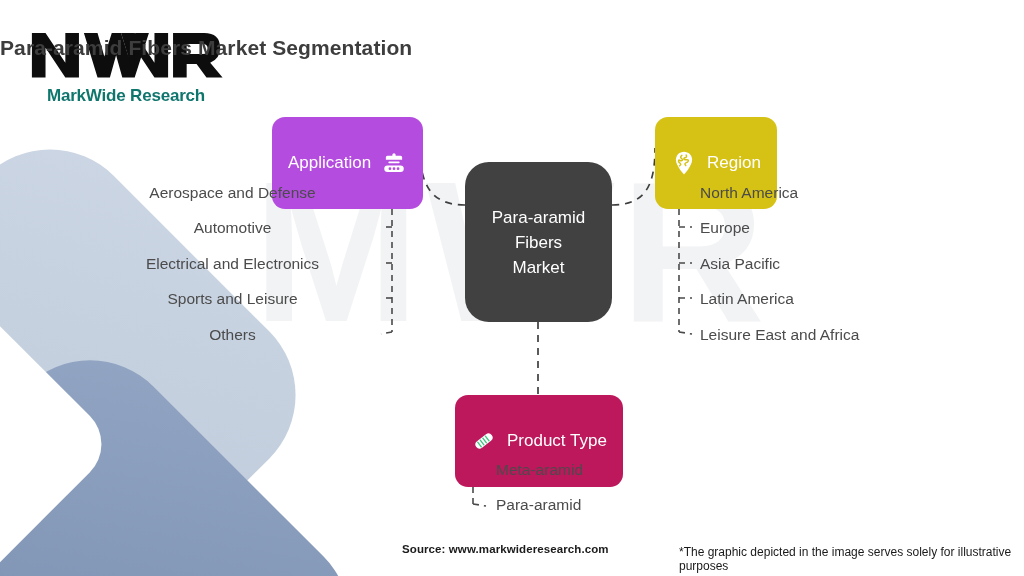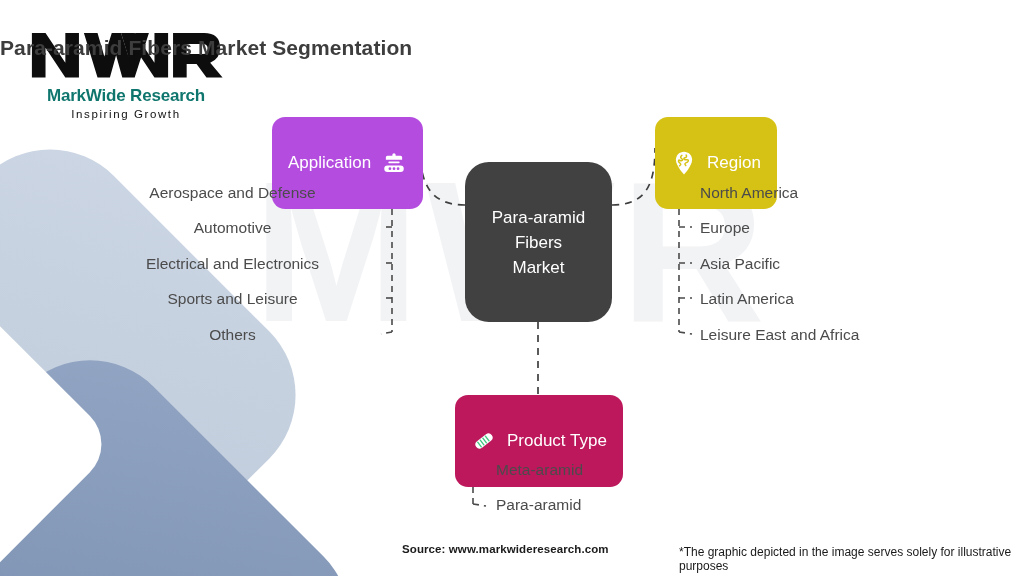--- a/index.html
+++ b/index.html
@@ -109,21 +109,20 @@
   <svg class="logo-mark" viewBox="0 0 320 84" width="200" height="52">
     <g fill="#0d0d0d">
       <path d="M8 80 L8 8 L30 8 L62 56 L62 8 L84 8 L84 80 L62 80 L30 32 L30 80 Z"></path>
       <path d="M92 8 L114 8 L125 46 L137 8 L152 8 L164 46 L175 8 L197 8 L174 80 L154 80 L144 44 L134 80 L114 80 Z"></path>
       <path d="M152 8 L174 8 L206 56 L206 8 L228 8 L228 80 L206 80 L174 32 L174 80 Z"></path>
       <path d="M236 8 L286 8 Q312 8 312 32 Q312 50 296 56 L316 80 L290 80 L274 58 L258 58 L258 80 L236 80 Z
                M258 26 L258 42 L284 42 Q292 42 292 34 Q292 26 284 26 Z"></path>
     </g>
   </svg>
   <div class="logo-name">MarkWide Research</div>
-  <div class="logo-tag">Inspiring Growth</div>
 </div>
 
 <div class="title">Para-aramid Fibers Market Segmentation</div>
 
 <svg class="connectors" viewBox="0 0 1024 576">
 
   <path class="dash" d="M465,205 C432,205 420,186 420,148"></path>
 
   <path class="dash" d="M612,205 C645,205 655,186 655,148"></path>
 

